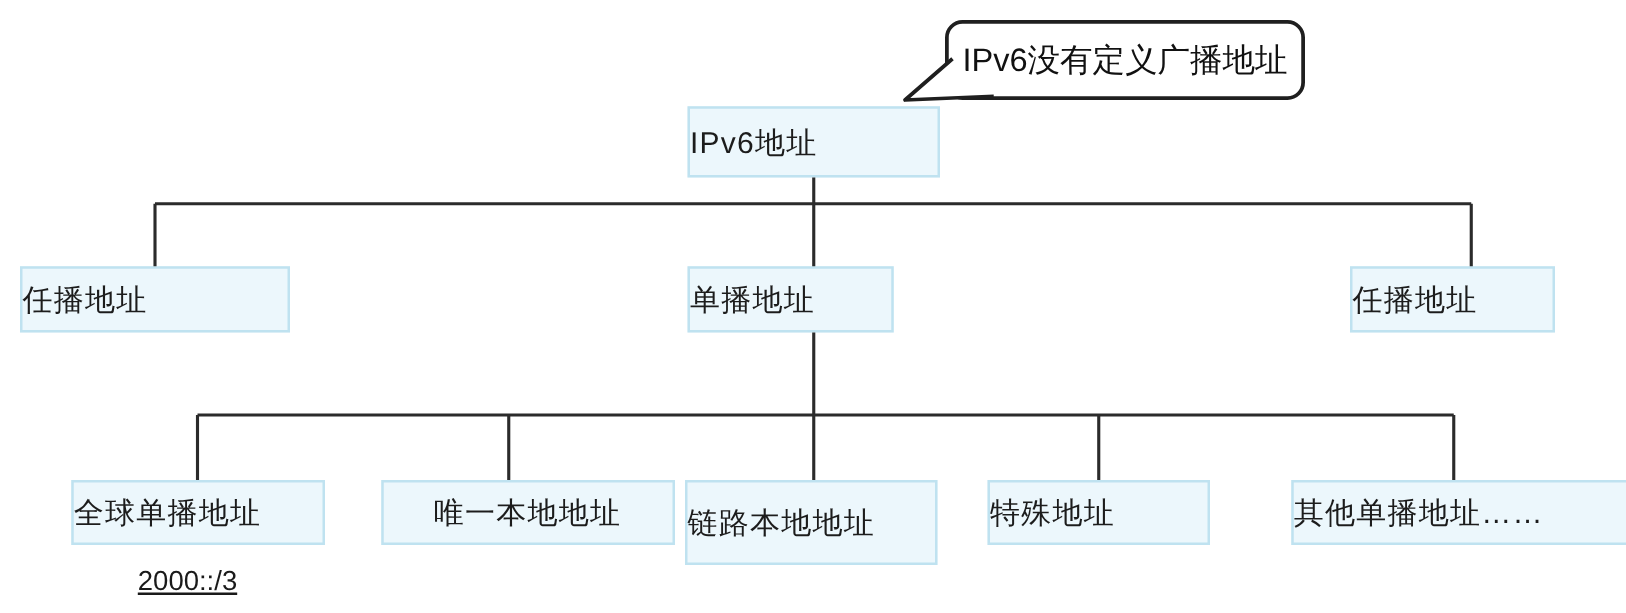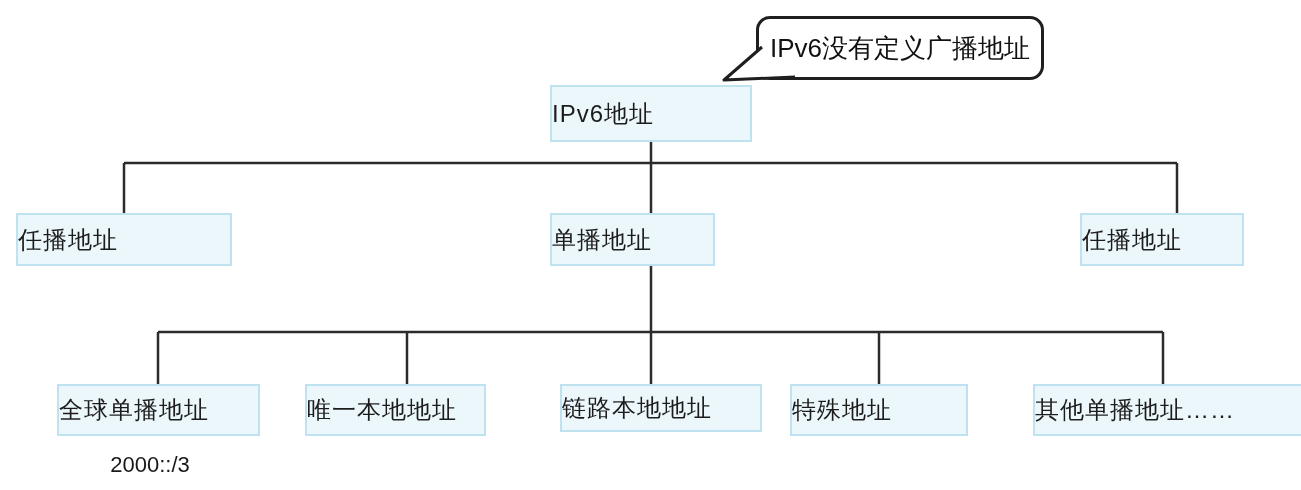--- a/index.html
+++ b/index.html
@@ -41,35 +41,36 @@
     white-space: nowrap;
   }
   .prefix {
     position: absolute;
     top: 452px;
     width: 180px;
     text-align: center;
     font-size: 22px;
     color: #1a1a1a;
     white-space: nowrap;
+    text-decoration: underline;
   }
   svg.wires {
     position: absolute;
     left: 0; top: 0;
     width: 1301px; height: 490px;
     pointer-events: none;
   }
   
   #n-root   { left: 550px; top:  85px; width: 202px; height: 57px; }
   #n-multi  { left:  16px; top: 213px; width: 216px; height: 53px; }
   #n-uni    { left: 550px; top: 213px; width: 165px; height: 53px; }
   #n-any    { left:1080px; top: 213px; width: 164px; height: 53px; }
   #n-global { left:  57px; top: 384px; width: 203px; height: 52px; }
-  #n-ula    { left: 305px; top: 384px; width: 181px; height: 52px; }
-  #n-link   { left: 560px; top: 384px; width: 202px; height: 48px; }
+  #n-ula    { left: 305px; top: 384px; width: 235px; height: 52px; padding-left: 40px; }
+  #n-link   { left: 548px; top: 384px; width: 202px; height: 68px; }
   #n-spec   { left: 790px; top: 384px; width: 178px; height: 52px; }
   #n-other  { left:1033px; top: 384px; width: 304px; height: 52px; }
   #p-global { left:  60px; }
   #p-ula    { left: 318px; }
   #p-link   { left: 556px; }
 </style>
 </head>
 <body>
 
 <div class="canvas">

